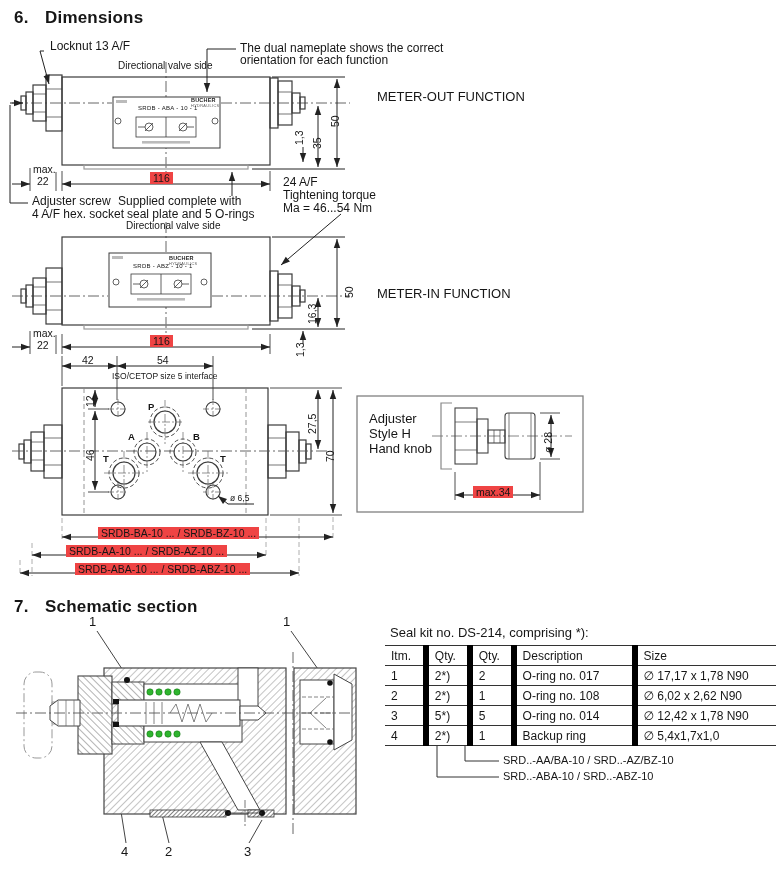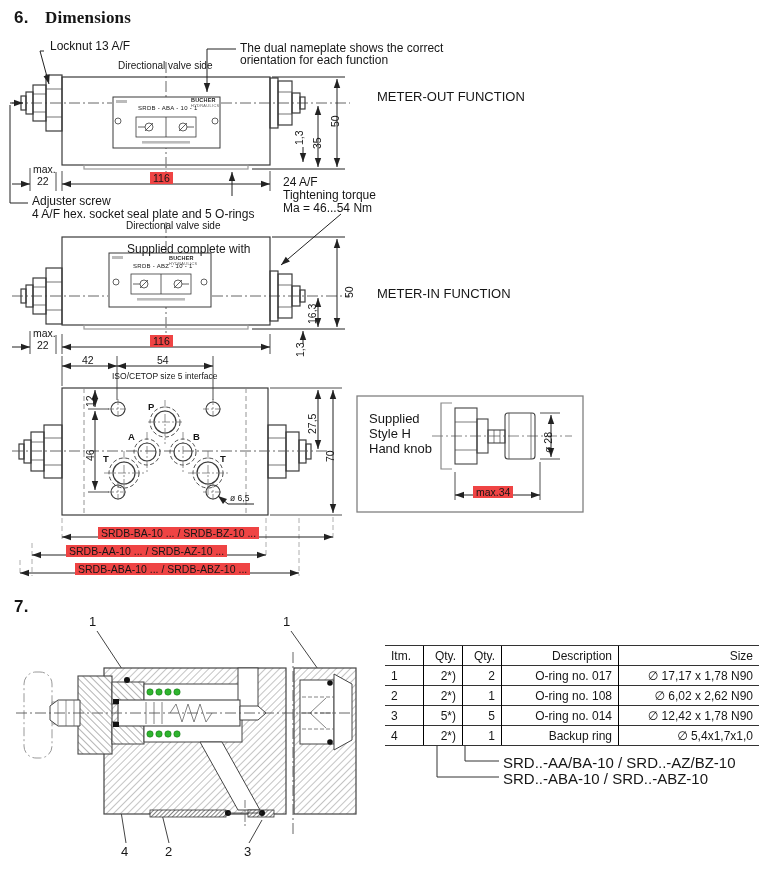--- a/index.html
+++ b/index.html
@@ -14,23 +14,23 @@
   .f10{font-size:10.5px;}
   .f11{font-size:12px;}
   .f12{font-size:13px;}
   .ttl{font-size:17px;font-weight:bold;letter-spacing:.2px;}
   .wbg{background:#ef4444;padding:0 3px;}
   .brand{font-weight:bold;font-size:5.5px;letter-spacing:.2px;color:#222;}
   .brand2{font-size:3.8px;letter-spacing:.4px;color:#555;}
   .portlbl{font-size:9.5px;font-weight:bold;}
   table.seal{position:absolute;left:385px;top:645px;border-collapse:collapse;font-size:12px;color:#161616;}
   table.seal td{border-top:1px solid #333;padding:1px 6px;height:17px;vertical-align:middle;}
-  table.seal tr td + td{border-left:1px solid #000000;text-align:right;}
+  table.seal tr td + td{border-left:6px solid #000000;}
   table.seal tr.last td{border-bottom:1px solid #333;}
-  .notetxt{font-size:15px;}
+  .notetxt{font-size:11px;}
 </style>
 </head>
 <body>
 
 <div id="page">
 
 <svg width="776" height="876" viewBox="0 0 776 876">
   <defs>
     <marker id="m1" viewBox="0 0 10 8" refX="9.5" refY="4" markerWidth="10" markerHeight="8" orient="auto-start-reverse">
       <path d="M0.5,0.8 L9.5,4 L0.5,7.2 z" fill="#222"></path>
@@ -348,41 +348,41 @@
     <line x1="245" y1="800" x2="245" y2="826" stroke="#555" stroke-width="0.8" stroke-dasharray="8 2 2 2"></line>
   </g>
 
   <g stroke="#333" stroke-width="1" fill="none">
     <polyline points="465,746 465,761 499,761"></polyline>
     <polyline points="437,746 437,777 499,777"></polyline>
   </g>
 </svg>
 
 <div class="t ttl" style="left:14px;top:8px;">6.</div>
-<div class="t ttl" style="left:45px;top:8px;font-family:Liberation Serif, serif;">Dimensions</div>
+<div class="t ttl" style="left:45px;top:8px;">Dimensions</div>
 
 <div class="t f11" style="left:50px;top:40px;">Locknut 13 A/F</div>
 <div class="t f11" style="left:240px;top:42px;">The dual nameplate shows the correct</div>
 <div class="t f11" style="left:240px;top:54px;">orientation for each function</div>
 <div class="t f9" style="left:118px;top:60px;">Directional valve side</div>
 <div class="t f12" style="left:377px;top:90px;">METER-OUT FUNCTION</div>
 
 <div class="t brand" style="left:191px;top:97px;">BUCHER</div>
 <div class="t brand2" style="left:191px;top:104px;">HYDRAULICS</div>
 <div class="t f6" style="left:138px;top:105px;">SRDB - ABA - 10 - 1</div>
 
 <div class="vt f10" style="left:329px;top:127px;">50</div>
 <div class="vt f10" style="left:311px;top:149px;">35</div>
 <div class="vt f10" style="left:293px;top:145px;">1,3</div>
 <div class="t f10" style="left:33px;top:163px;">max.</div>
 <div class="t f10" style="left:37px;top:175px;">22</div>
 <div class="t f10 wbg" style="left:150px;top:172px;">116</div>
 <div class="t f11" style="left:32px;top:195px;">Adjuster screw</div>
 <div class="t f11" style="left:32px;top:208px;">4 A/F hex. socket</div>
-<div class="t f11" style="left:127px;top:195px;margin-top:48px;">Supplied complete with</div>
+<div class="t f11" style="left:118px;top:195px;">Supplied complete with</div>
 <div class="t f11" style="left:127px;top:208px;">seal plate and 5 O-rings</div>
 <div class="t f11" style="left:283px;top:176px;">24 A/F</div>
 <div class="t f11" style="left:283px;top:189px;">Tightening torque</div>
 <div class="t f11" style="left:283px;top:202px;">Ma = 46...54 Nm</div>
 
 <div class="t f9" style="left:126px;top:220px;">Directional valve side</div>
 <div class="t f12" style="left:377px;top:287px;">METER-IN FUNCTION</div>
 <div class="t brand" style="left:169px;top:255px;">BUCHER</div>
 <div class="t brand2" style="left:169px;top:262px;">HYDRAULICS</div>
 <div class="t f6" style="left:133px;top:263px;">SRDB - ABZ - 10 - 1</div>
@@ -403,34 +403,36 @@
 <div class="t f8" style="left:230px;top:494px;">ø 6,5</div>
 <div class="t portlbl" style="left:148px;top:402px;">P</div>
 <div class="t portlbl" style="left:128px;top:432px;">A</div>
 <div class="t portlbl" style="left:193px;top:432px;">B</div>
 <div class="t portlbl" style="left:103px;top:454px;">T</div>
 <div class="t portlbl" style="left:220px;top:454px;">T</div>
 <div class="t f10 wbg" style="left:98px;top:527px;">SRDB-BA-10 ... / SRDB-BZ-10 ...</div>
 <div class="t f10 wbg" style="left:66px;top:545px;">SRDB-AA-10 ... / SRDB-AZ-10 ...</div>
 <div class="t f10 wbg" style="left:75px;top:563px;">SRDB-ABA-10 ... / SRDB-ABZ-10 ...</div>
 
-<div class="t f12" style="left:369px;top:412px;">Supplied</div>
+<div class="t f12" style="left:369px;top:412px;">Adjuster</div>
 <div class="t f12" style="left:369px;top:427px;">Style H</div>
 <div class="t f12" style="left:369px;top:442px;">Hand knob</div>
 <div class="vt f10" style="left:542px;top:453px;">ø 28</div>
 <div class="t f10 wbg" style="left:473px;top:486px;">max.34</div>
 
 <div class="t ttl" style="left:14px;top:597px;">7.</div>
+<div class="t ttl" style="left:45px;top:597px;">Schematic section</div>
 
 <div class="t f12" style="left:89px;top:615px;">1</div>
 <div class="t f12" style="left:283px;top:615px;">1</div>
 <div class="t f12" style="left:121px;top:845px;">4</div>
 <div class="t f12" style="left:165px;top:845px;">2</div>
 <div class="t f12" style="left:244px;top:845px;">3</div>
 
+<div class="t f12" style="left:390px;top:626px;">Seal kit no. DS-214, comprising *):</div>
 
 <table class="seal">
   <tbody>
         <tr>
     <td style="width:26px">Itm.</td>
     <td style="width:26px">Qty.</td>
     <td style="width:26px">Qty.</td>
     <td style="width:104px">Description</td>
     <td style="width:128px">Size</td>
   </tr>

